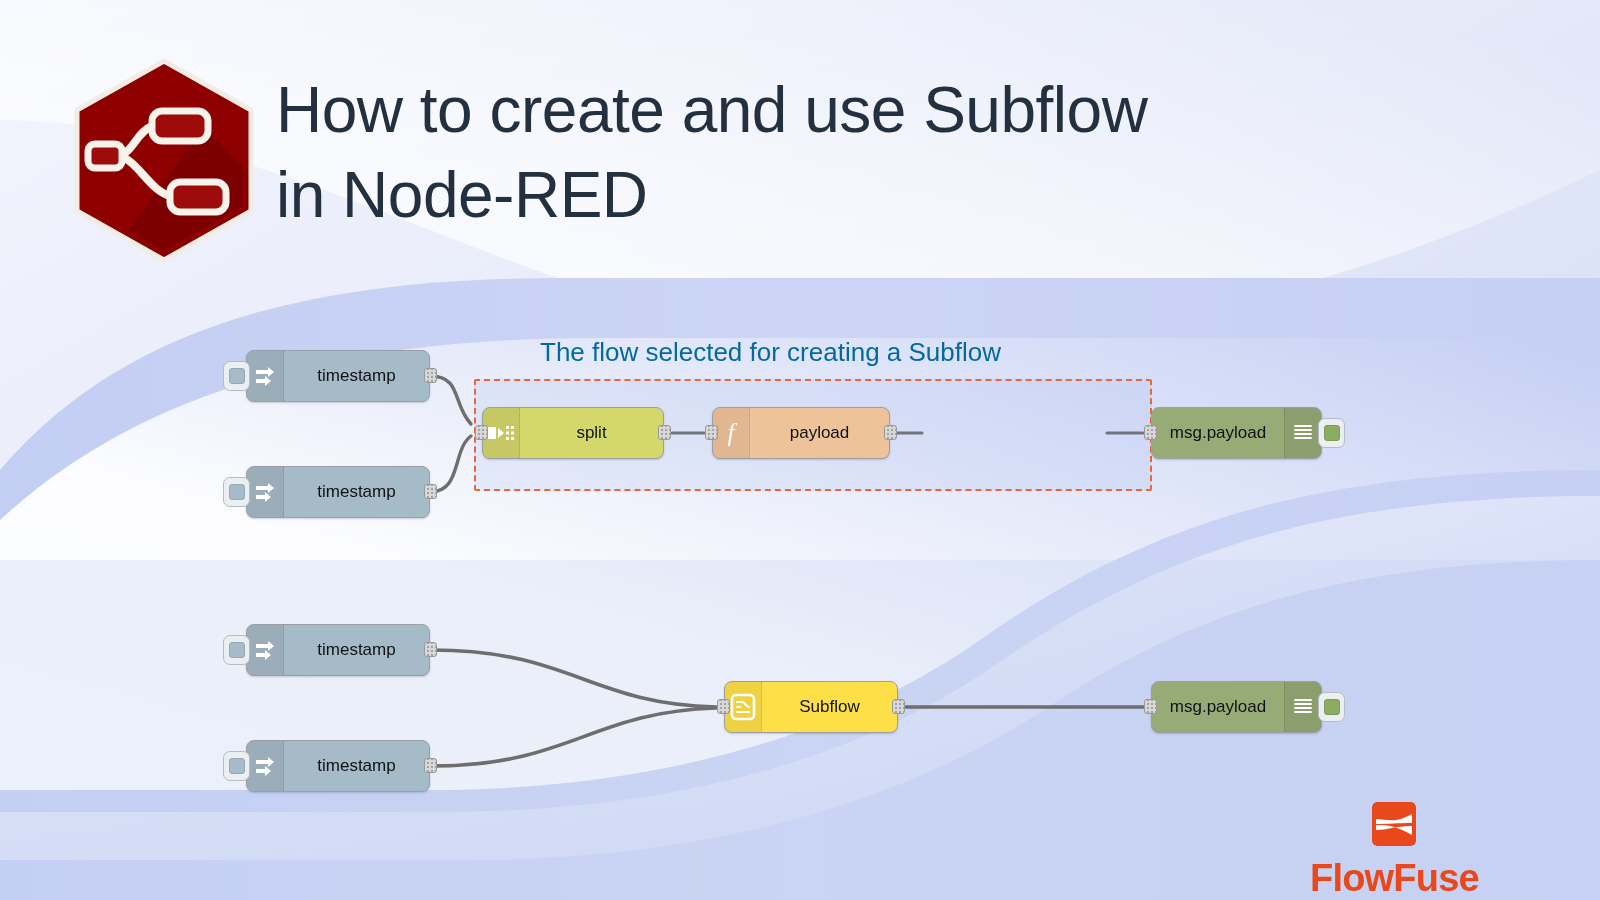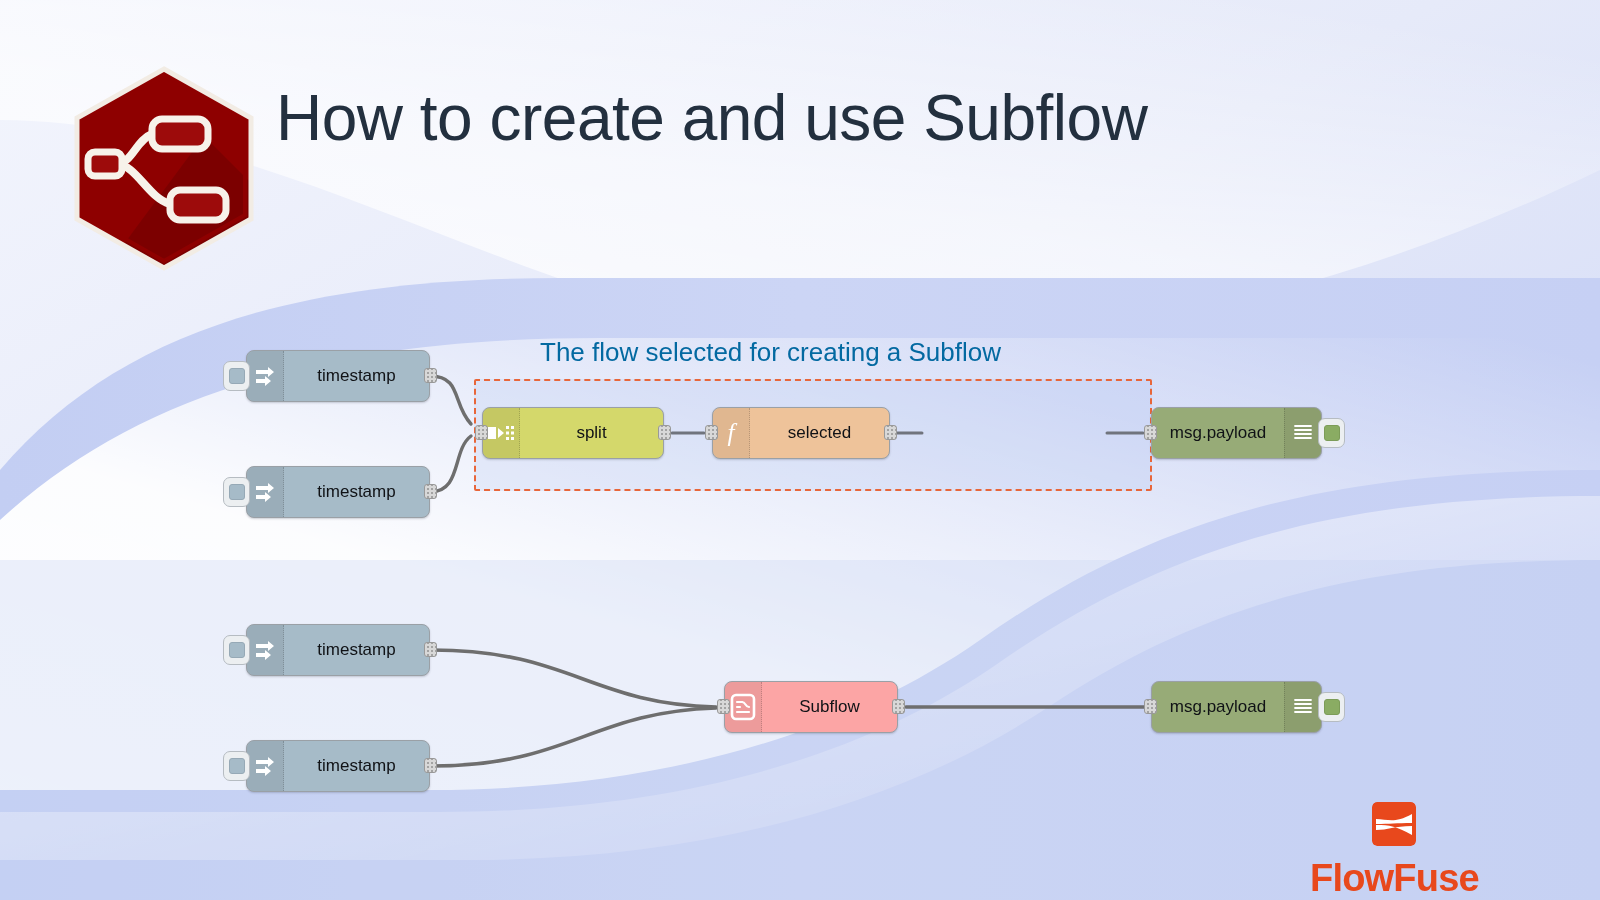--- a/index.html
+++ b/index.html
@@ -7,21 +7,21 @@
   body{
     width:1600px;height:900px;overflow:hidden;
     font-family:"Liberation Sans","DejaVu Sans",sans-serif;
     background:#e9edfb;
     position:relative;
   }
   .stage{position:absolute;left:0;top:0;width:1600px;height:900px;overflow:hidden;}
   .bg-svg{position:absolute;left:0;top:0;width:1600px;height:900px;}
 
   
-  .header{position:absolute;left:0;top:8px;width:1600px;height:290px;}
+  .header{position:absolute;left:0;top:0;width:1600px;height:290px;}
   .logo{position:absolute;left:74px;top:58px;width:180px;height:205px;}
   .title{
     position:absolute;left:276px;top:68px;width:1180px;
     font-size:64px;line-height:1.33;font-weight:400;
     color:#23303f;letter-spacing:-0.5px;
     font-family:"Liberation Sans","DejaVu Sans",sans-serif;
   }
   .title span{display:block;}
 
   
@@ -58,21 +58,21 @@
 
   
   .n-inject{background:#a6bbc8;}
   .n-inject .icon-box{background:rgba(0,0,0,.07);}
   .n-split,.n-join{background:#d4d86b;}
   .n-split .icon-box,.n-join .icon-box{background:rgba(0,0,0,.07);}
   .n-function{background:#eec39a;}
   .n-function .icon-box{background:rgba(0,0,0,.06);}
   .n-debug{background:#97ab77;}
   .n-debug .icon-box.right{background:rgba(0,0,0,.07);}
-  .n-subflow{background:#fca5a5;}
+  .n-subflow{background:#fde047;}
   .n-subflow .icon-box{background:rgba(0,0,0,.06);}
 
   
   .port{
     position:absolute;width:13px;height:15px;border-radius:3px;
     background:#d8d8d8;border:1px solid #999;
     box-sizing:border-box;top:50%;margin-top:-8px;
     background-image:radial-gradient(rgba(120,120,120,.55) 1px, transparent 1px);
     background-size:4px 4px;background-position:1px 2px;
   }
@@ -194,20 +194,21 @@
       </g>
       <g fill="#9d0b0b" stroke="#f7f2ea" stroke-width="7">
         <rect x="14" y="86" width="34" height="24" rx="7"></rect>
         <rect x="78" y="53" width="56" height="30" rx="10"></rect>
         <rect x="96" y="124" width="56" height="30" rx="10"></rect>
       </g>
     </svg>
 
     <div class="title">
       <span>How to create and use Subflow</span>
+      <span>in Node-RED</span>
     </div>
   </div>
 
   <svg class="wires" viewBox="0 0 1600 900">
     <g fill="none" stroke="#6e6e6e" stroke-width="3.4" stroke-linecap="round">
 
       <path d="M430,376 C462,376 452,404 471,424"></path>
 
       <path d="M430,492 C462,492 452,450 471,436"></path>
 
@@ -279,21 +280,21 @@
     <div class="port out"></div>
   </div>
 
   <div class="node n-function" style="left:712px;top:407px;width:178px;">
     <div class="port in"></div>
     <div class="icon-box">
       <svg width="22" height="28" viewBox="0 0 22 28">
         <text x="11" y="22" text-anchor="middle" fill="#ffffff" font-size="25" font-style="italic" font-family="Liberation Serif, DejaVu Serif, serif">f</text>
       </svg>
     </div>
-    <div class="nlabel">selected</div>
+    <div class="nlabel">payload</div>
     <div class="port out"></div>
   </div>
 
 
   <div class="node n-debug" style="left:1151px;top:407px;width:171px;">
     <div class="port in"></div>
     <div class="nlabel">msg.payload</div>
     <div class="icon-box right">
       <svg width="22" height="20" viewBox="0 0 22 20">
         <g stroke="#ffffff" stroke-width="1.8" stroke-linecap="round">

